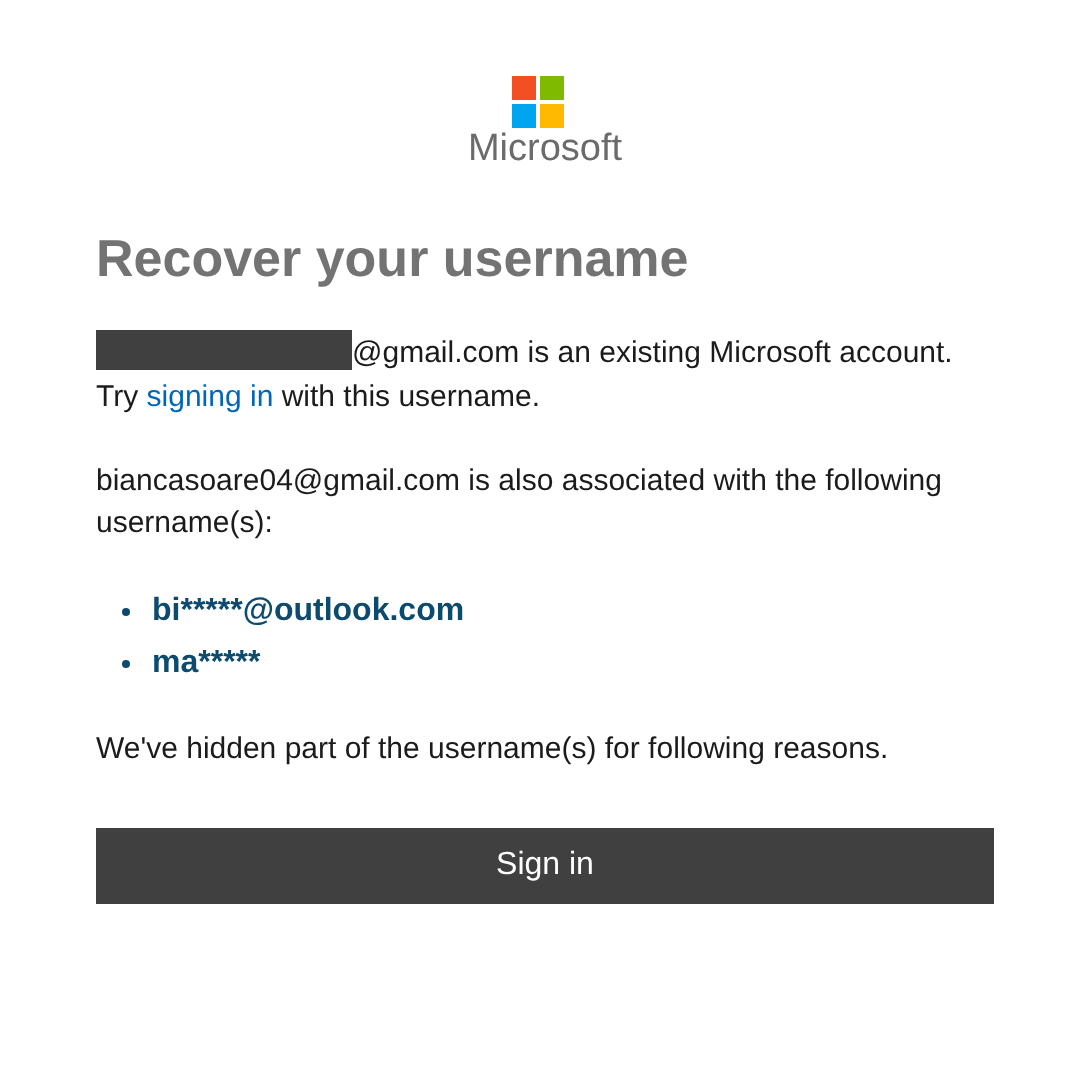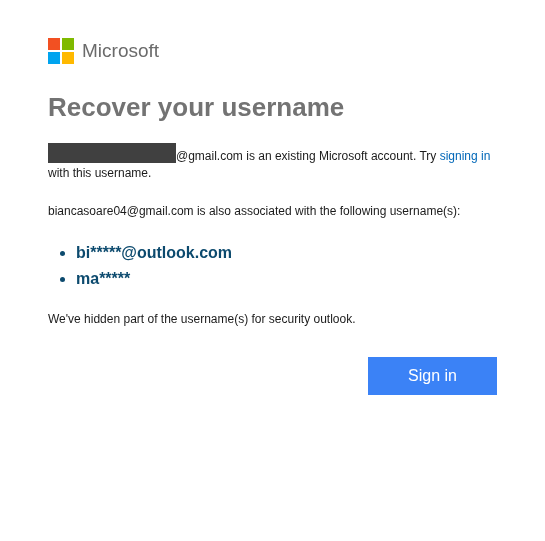--- a/index.html
+++ b/index.html
@@ -1,18 +1,19 @@
 <!DOCTYPE html>
 <html><head>
   <meta charset="utf-8">
   <style>
     * {
       margin: 0;
       padding: 0;
       box-sizing: border-box;
+      flex-direction: column;
     }
     body {
       font-family: 'Segoe UI', Tahoma, Geneva, Verdana, sans-serif;
       background: #fff;
       width: 545px;
       height: 541px;
       padding: 38px 48px;
       color: #1b1b1b;
     }
     .logo-row {
@@ -36,21 +37,21 @@
       font-weight: 500;
       color: #6b6b6b;
     }
     h1.title {
       font-size: 26px;
       font-weight: 600;
       color: #737373;
       margin-bottom: 20px;
     }
     .para {
-      font-size: 12px;
+      font-size: 15px;
       line-height: 1.45;
       color: #1b1b1b;
       margin-bottom: 20px;
     }
     .redacted {
       display: inline-block;
       width: 128px;
       height: 20px;
       background: #404040;
       vertical-align: text-bottom;
@@ -69,21 +70,21 @@
       font-weight: 700;
       line-height: 1.6;
       color: #0c4a6e;
     }
     .btn-row {
       display: flex;
       justify-content: flex-end;
       margin-top: 28px;
     }
     .btn {
-      background: #3b82f6;
+      background: #404040;
       color: #fff;
       border: none;
       font-size: 16px;
       padding: 10px 40px;
       cursor: pointer;
       font-family: inherit;
     }
   </style>
 </head>
 <body>
@@ -106,17 +107,17 @@
 
 <p class="para">
   <span>biancasoare04@gmail.com</span><span> is also associated with the following username(s):</span>
 </p>
 
 <ul class="userlist">
   <li>bi*****@outlook.com</li>
   <li>ma*****</li>
 </ul>
 
-<p class="para">We've hidden part of the username(s) for security outlook.</p>
+<p class="para">We've hidden part of the username(s) for following reasons.</p>
 
 <div class="btn-row">
   <button class="btn">Sign in</button>
 </div>
 
 </body></html>

